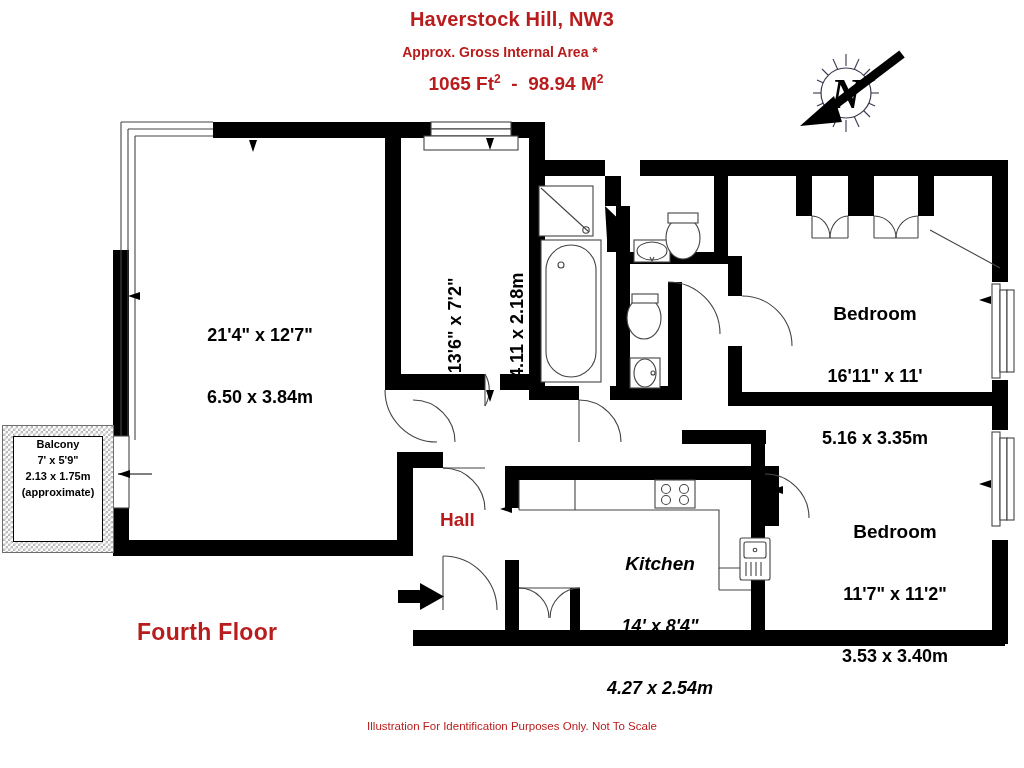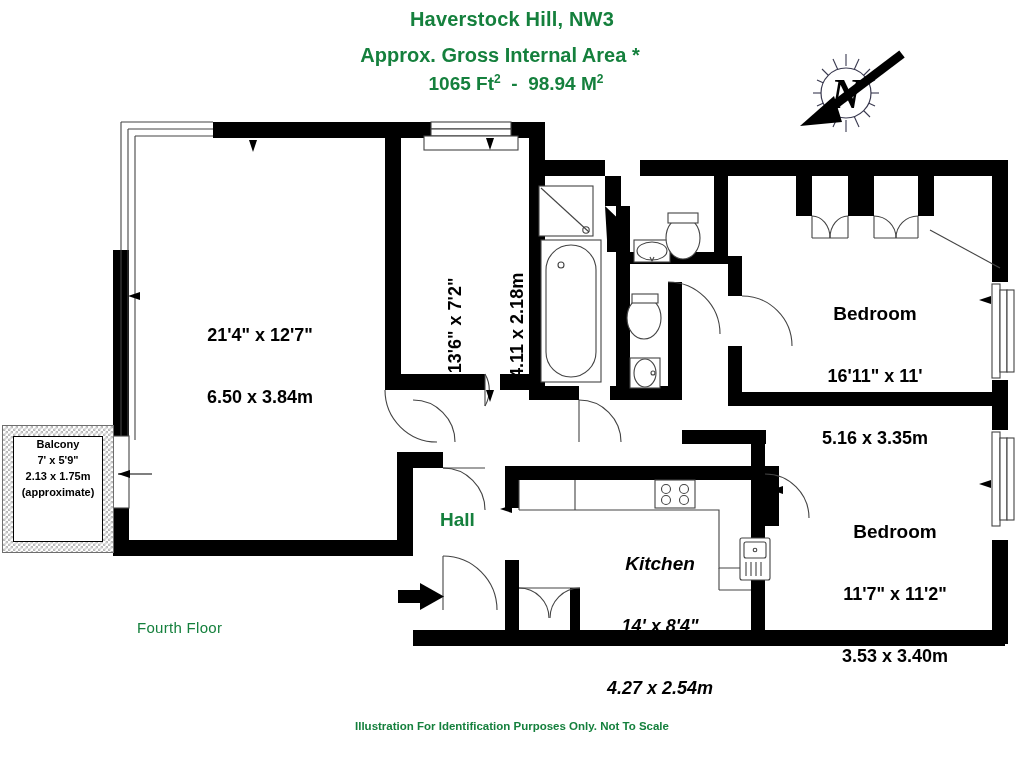--- a/index.html
+++ b/index.html
@@ -4,30 +4,30 @@
 <style>
   html, body {
     margin: 0; padding: 0;
     width: 1024px; height: 768px;
     background: #ffffff;
     font-family: "Liberation Sans", sans-serif;
     overflow: hidden;
   }
   #stage { position: relative; width: 1024px; height: 768px; background:#fff; }
 
-  .txt { position:absolute; color:#15803d; white-space:pre; }
+  .txt { position:absolute; color:#b91c1c; white-space:pre; }
 
   
   #title {
     left:0; top:8px; width:1024px; text-align:center;
     font-size:20px; font-weight:bold; letter-spacing:.2px;
   }
   #area-line1 {
     left:0; top:44px; width:1000px; text-align:center;
-    font-size:20px; font-weight:bold;
+    font-size:14px; font-weight:bold;
   }
   #area-line2 {
     left:4px; top:72px; width:1024px; text-align:center;
     font-size:19px; font-weight:bold;
   }
   .sup { font-size:12px; vertical-align:super; }
 
   
   .room-label { text-align:center; font-weight:bold; color:#000; line-height:1.24; }
   .room-name  { font-size:19px; }
@@ -35,21 +35,21 @@
 
   #lbl-reception { left:160px; top:284px; width:200px; }
   #lbl-bedroom-front {
     left:364px; top:212px; width:180px;
     transform: rotate(-90deg); transform-origin: 50% 50%;
   }
   #lbl-bedroom-rear  { left:770px; top:262px; width:210px; }
   #lbl-bedroom-side  { left:790px; top:480px; width:210px; }
   #lbl-kitchen       { left:565px; top:512px; width:190px;font-style:italic; }
   #lbl-hall { left:440px; top:509px; font-size:19px; font-weight:bold; }
-  #lbl-floor{ left:137px; top:619px; font-size:15px; font-weight:normal; letter-spacing:.3px;}
+  #lbl-floor{ left:137px; top:619px; font-size:23px; font-weight:bold; letter-spacing:.3px;}
 
   
   #balcony-outer {
     position:absolute; left:2px; top:425px; width:110px; height:126px;
     background-image:
       linear-gradient(45deg, #b9b9b9 25%, transparent 25%, transparent 75%, #b9b9b9 75%),
       linear-gradient(45deg, #b9b9b9 25%, transparent 25%, transparent 75%, #b9b9b9 75%);
     background-size: 5px 5px;
     background-position: 0 0, 2.5px 2.5px;
     background-color:#fff;
@@ -58,21 +58,21 @@
   #balcony-inner {
     position:absolute; left:10px; top:10px; width:88px; height:104px;
     background:#fff; border:1px solid #000;
     display:flex; flex-direction:column; align-items:center; 
     line-height:1.45;
   }
   #balcony-inner div { font-size:11px; font-weight:bold; text-align:center; white-space:nowrap;}
 
   
   #footer { left:0; top:668px; width:1024px; text-align:center; line-height:1.55; }
-  #footer .f1 { font-size:11.5px; font-weight:bold; }
+  #footer .f1 { font-size:11.5px; font-weight:normal; }
 
   
   #compass { position:absolute; left:782px; top:38px; width:128px; height:110px; }
 
   svg.plan { position:absolute; left:0; top:0; width:1024px; height:768px; }
 </style>
 </head>
 <body>
 
 <div id="stage">

